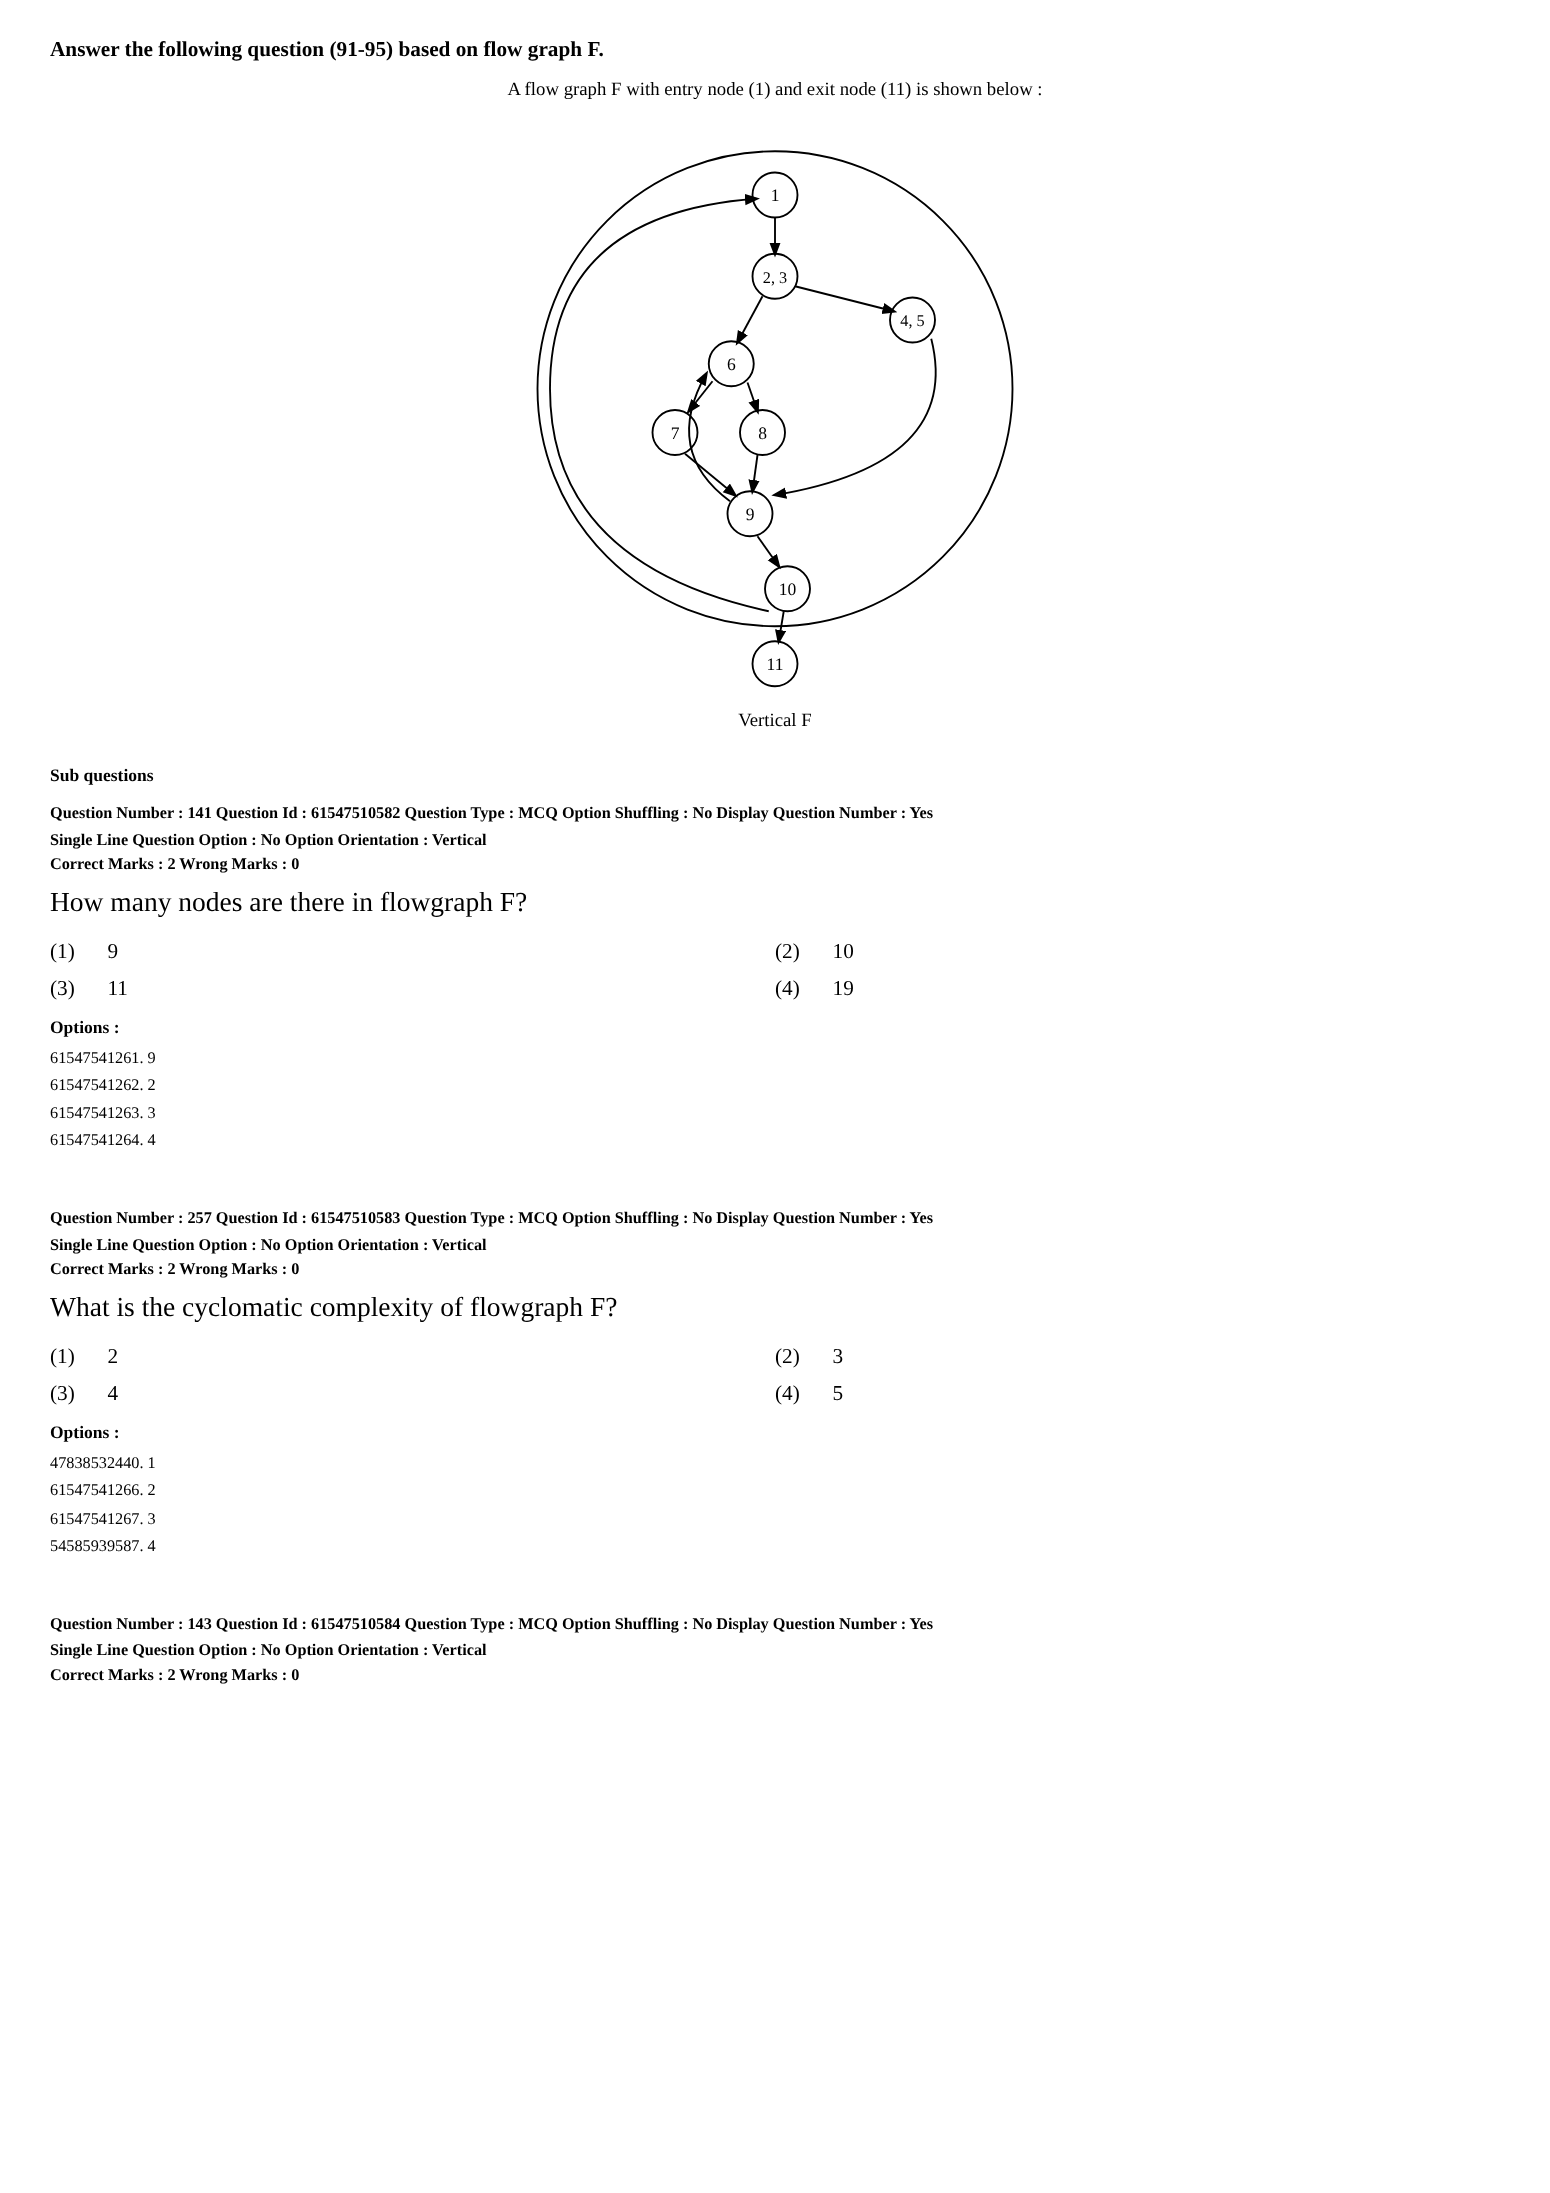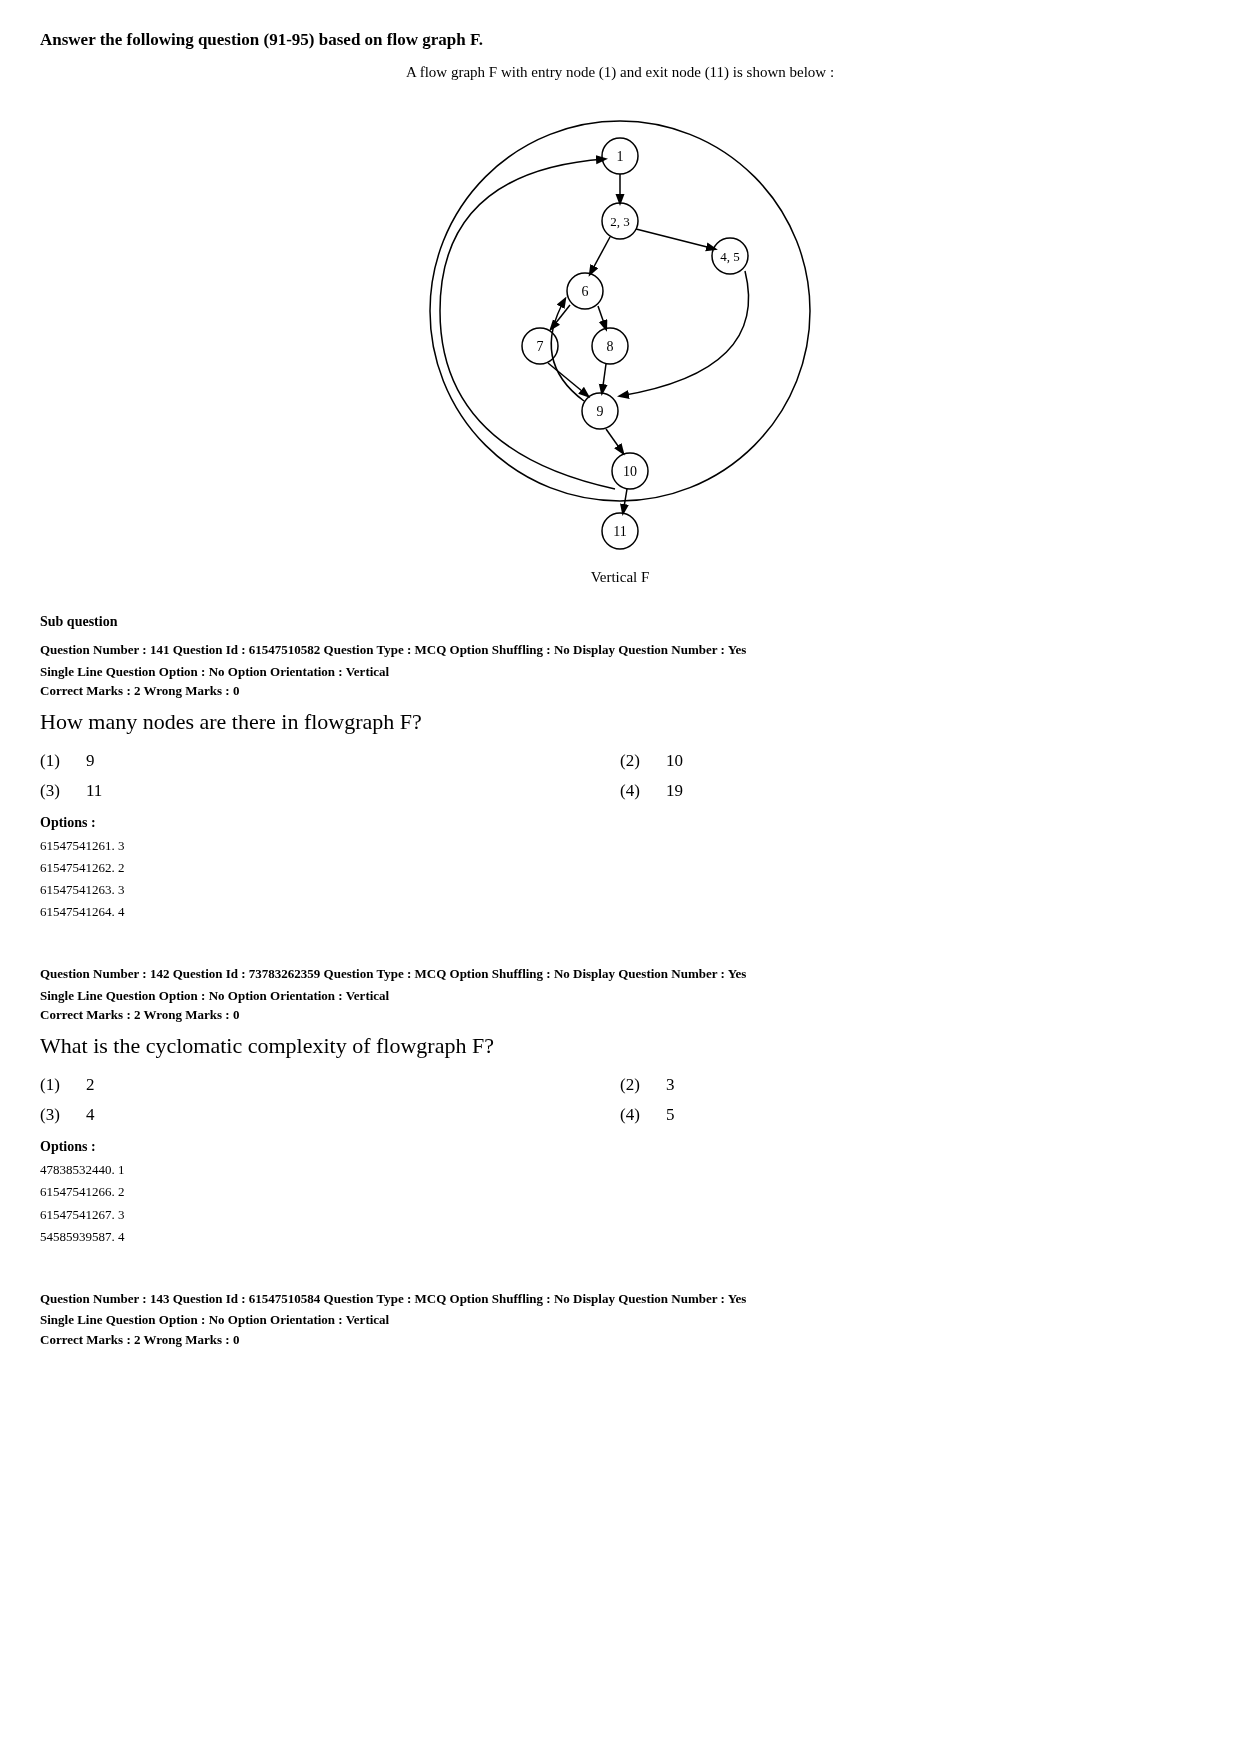--- a/index.html
+++ b/index.html
@@ -156,21 +156,21 @@
     <defs>
       <marker id="arrow" markerWidth="8" markerHeight="8" refX="6" refY="3" orient="auto">
         <path d="M0,0 L0,6 L8,3 z" fill="#000"></path>
       </marker>
     </defs>
   </svg>
   <div class="graph-caption">Vertical F</div>
 </div>
 
 
-<div class="sub-questions-label">Sub question</div>
+<div class="sub-questions-label">Sub questions</div>
 
 
 <div class="question-block">
   <div class="question-meta">Question Number : 141  Question Id : 61547510582  Question Type : MCQ  Option Shuffling : No  Display Question Number : Yes</div>
   <div class="question-meta">Single Line Question Option : No  Option Orientation : Vertical</div>
   <div class="correct-marks">Correct Marks : 2  Wrong Marks : 0</div>
   <div class="question-text">How many nodes are there in flowgraph F?</div>
   <div class="options-grid">
     <div class="option-cell">
       <span class="option-num">(1)</span>
@@ -183,31 +183,31 @@
     <div class="option-cell">
       <span class="option-num">(3)</span>
       <span>11</span>
     </div>
     <div class="option-cell">
       <span class="option-num">(4)</span>
       <span>19</span>
     </div>
   </div>
   <div class="options-label">Options :</div>
-  <div class="option-code">61547541261. 3</div>
+  <div class="option-code">61547541261. 9</div>
   <div class="option-code">61547541262. 2</div>
   <div class="option-code">61547541263. 3</div>
   <div class="option-code">61547541264. 4</div>
 </div>
 
 <br>
 
 
 <div class="question-block">
-  <div class="question-meta">Question Number : 142  Question Id : 73783262359  Question Type : MCQ  Option Shuffling : No  Display Question Number : Yes</div>
+  <div class="question-meta">Question Number : 257  Question Id : 61547510583  Question Type : MCQ  Option Shuffling : No  Display Question Number : Yes</div>
   <div class="question-meta">Single Line Question Option : No  Option Orientation : Vertical</div>
   <div class="correct-marks">Correct Marks : 2  Wrong Marks : 0</div>
   <div class="question-text">What is the cyclomatic complexity of flowgraph F?</div>
   <div class="options-grid">
     <div class="option-cell">
       <span class="option-num">(1)</span>
       <span>2</span>
     </div>
     <div class="option-cell">
       <span class="option-num">(2)</span>

